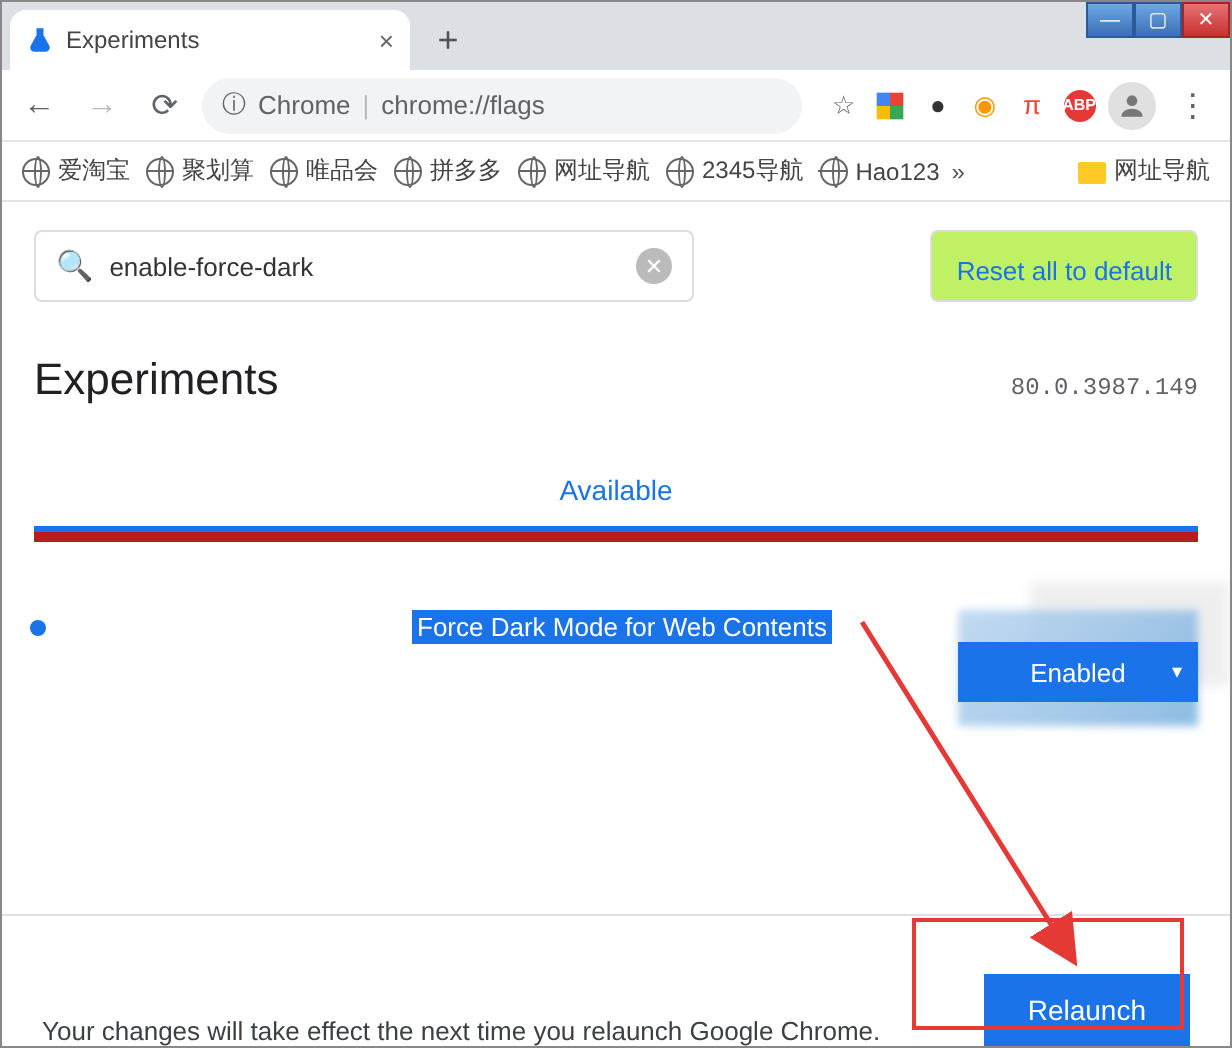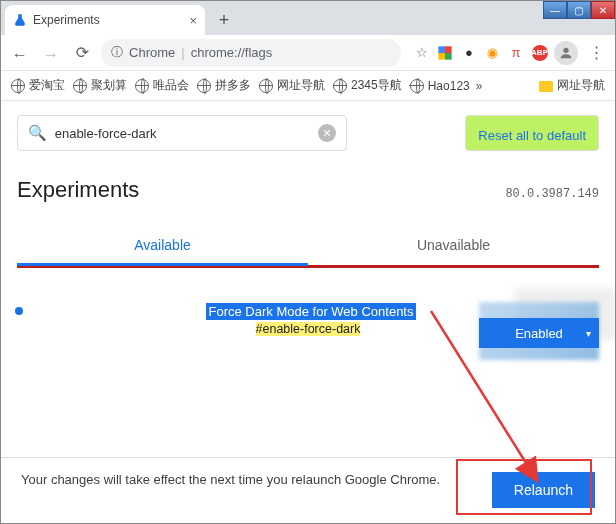--- a/index.html
+++ b/index.html
@@ -34,35 +34,35 @@
   .folder{width:14px;height:11px;background:#ffca28;border-radius:1px;position:relative;top:1px;}
   
   .content{padding:14px 16px 0 16px;position:relative;height:calc(100% - 34px - 36px - 30px - 66px);}
   .searchrow{display:flex;gap:14px;align-items:center;}
   .searchbox{flex:0 0 330px;height:36px;border:1px solid #ddd;border-radius:4px;display:flex;align-items:center;padding:0 10px;color:#555;font-size:13px;gap:8px;}
   .searchbox .clear{margin-left:auto;width:18px;height:18px;border-radius:50%;background:#bbb;color:#fff;display:flex;align-items:center;justify-content:center;font-size:11px;cursor:pointer;}
   .resetbtn{margin-left:auto;height:36px;border:1px solid #dadce0;border-radius:4px;background:#bef264;color:#1a73e8;font-size:13px;padding:12px 12px;cursor:pointer;}
   .heading{margin-top:26px;display:flex;align-items:baseline;}
   .heading h1{font-size:22px;font-weight:400;color:#202124;}
   .version{margin-left:auto;font-size:12px;color:#5f6368;font-family:Liberation Mono, monospace;}
-  .tabs{display:flex;margin-top:24px;border-bottom:3px solid #b91c1c;}
+  .tabs{display:flex;margin-top:24px;border-bottom:6px solid #b91c1c;flex-direction:column;}
   .tabs .t{flex:1;text-align:center;padding:10px 0;font-size:14px;color:#5f6368;cursor:pointer;}
   .tabs .t.active{color:#1a73e8;border-bottom:3px solid #1a73e8;margin-bottom:-1px;}
   .flag{margin-top:34px;position:relative;text-align:center;}
   .flag .dot{width:8px;height:8px;background:#1a73e8;border-radius:50%;position:absolute;left:-2px;top:5px;}
   .flag-title{background:#1a73e8;color:#fff;font-size:13px;padding:1px 3px;display:inline-block;margin-left:6px;}
   .flag-desc{font-size:12.5px;color:#5f6368;margin-top:6px;max-width:420px;line-height:1.45;}
   .flag-id{font-size:12.5px;margin-top:2px;}
   .flag-id span{background:#fff176;color:#222;}
   .dropdown{position:absolute;right:0;top:16px;width:120px;height:30px;background:#1a73e8;color:#fff;border:none;font-size:13px;display:flex;align-items:center;justify-content:center;gap:6px;cursor:pointer;}
   .dropdown::after{content:"▾";font-size:10px;position:absolute;right:8px;}
   .blurredthumb{position:absolute;right:0;top:0;width:120px;height:58px;background:linear-gradient(135deg,#b8d4f0 0%, #9cc4e8 50%, #7ab0df 100%);filter:blur(2px);opacity:0.85;}
   .blurredthumb2{position:absolute;right:-16px;top:-14px;width:100px;height:52px;background:#e8e8e8;filter:blur(3px);opacity:0.7;}
   
-  .footer{position:absolute;bottom:0;left:0;right:0;height:66px;border-top:1px solid #e0e0e0;display:flex;align-items:flex-start;padding:14px 20px;background:#fff;}
+  .footer{position:absolute;bottom:0;left:0;right:0;height:66px;border-top:1px solid #e0e0e0;display:flex;align-items:flex-end;padding:0 20px;background:#fff;}
   .footer-msg{font-size:13px;color:#3c4043;}
   .relaunch{margin-left:auto;height:36px;padding:0 22px;background:#1a73e8;color:#fff;border:none;font-size:14px;cursor:pointer;}
   .redbox{position:absolute;border:2px solid #e53935;pointer-events:none;}
   
   .arrow-svg{position:absolute;pointer-events:none;z-index:40;}
 </style>
 </head>
 <body>
 
 <div class="win-controls">
@@ -164,29 +164,27 @@
     <button class="resetbtn">Reset all to default</button>
   </div>
 
   <div class="heading">
     <h1>Experiments</h1>
     <span class="version">80.0.3987.149</span>
   </div>
 
   <div class="tabs">
     <div class="t active">Available</div>
-    <div class="t">Unavailable</div>
   </div>
 
   <div class="flag">
     <div class="blurredthumb2"></div>
     <div class="blurredthumb"></div>
     <span class="dot"></span>
     <span class="flag-title">Force Dark Mode for Web Contents</span>
-    <div class="flag-id"><span><span>#</span><span>enable-force-dark</span></span></div>
     <div class="dropdown">
         <span>Enabled</span>
       </div>
   </div>
 </div>
 
 <div class="footer">
   <span class="footer-msg">Your changes will take effect the next time you relaunch Google Chrome.</span>
   <button class="relaunch">Relaunch</button>
 </div>

